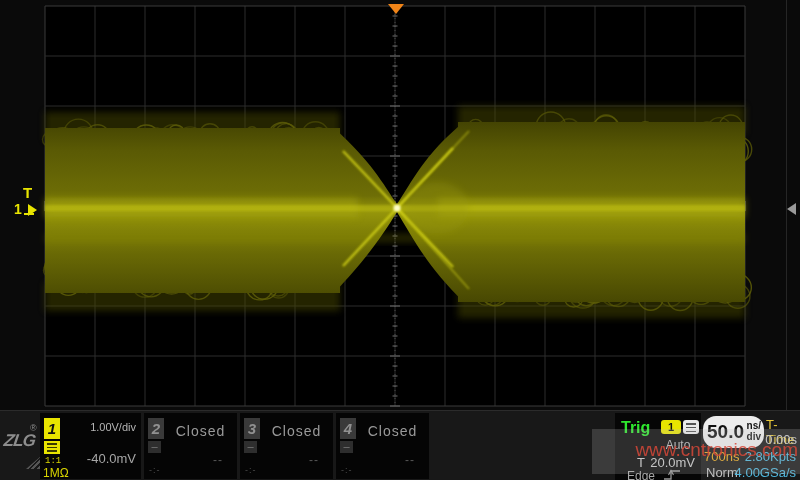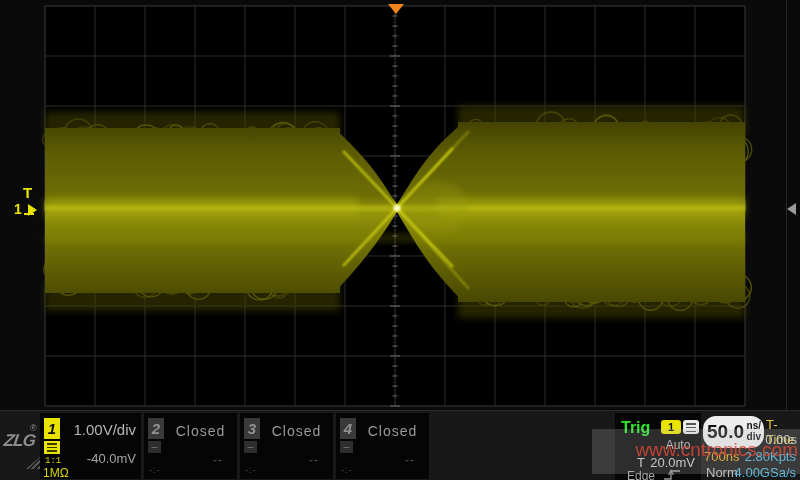--- a/index.html
+++ b/index.html
@@ -35,21 +35,21 @@
            font-style:italic;font-weight:bold;font-size:15px;}
   .chbadge.on{background:#e8e400;color:#111;}
   .chbadge.off{background:#3a3a3a;color:#919191;}
   .coupbadge{left:4px;top:28px;width:16px;height:13px;background:#e8e400;}
   .clines{left:3px;top:2px;width:10px;height:9px;
           background:repeating-linear-gradient(to bottom,#3a3a00 0 1.5px,transparent 1.5px 3.6px);}
   .minus-badge{left:4px;top:28px;width:13px;height:12px;background:#2e2e2e;color:#7c7c7c;
                font-size:11px;line-height:10px;text-align:center;}
   .probe{left:5px;top:43px;font-size:9px;color:#d8d400;font-family:Liberation Mono, monospace;}
   .imped{left:3px;top:53px;font-size:12px;color:#d8d400;}
-  .vdiv{right:5px;top:8px;font-size:15px;color:#b6b6b6;text-align:center;}
+  .vdiv{right:5px;top:8px;font-size:11px;color:#b6b6b6;text-align:center;}
   .offset{right:5px;top:38px;font-size:13px;color:#a6a6a6;}
   .closed{left:20px;right:0;top:10px;text-align:center;font-size:14px;color:#9a9a9a;letter-spacing:1px;}
   .subdash{left:5px;bottom:4px;font-size:9px;color:#4d4d4d;letter-spacing:1px;}
   .valdash{right:14px;top:40px;font-size:12px;color:#585858;letter-spacing:1px;}
 
   .trigbox{left:615px;top:2px;width:86px;height:85px;background:#060606;}
   .trig-label{left:6px;top:6px;font-size:16px;font-weight:bold;color:#2ee62e;}
   .trig-src{left:46px;top:7px;width:20px;height:14px;background:#e8e400;border-radius:3px;
             color:#111;font-size:11px;font-weight:bold;text-align:center;line-height:14px;}
   .trig-coup{left:68px;top:7px;width:16px;height:14px;background:#e9e9e9;border-radius:3px;}

